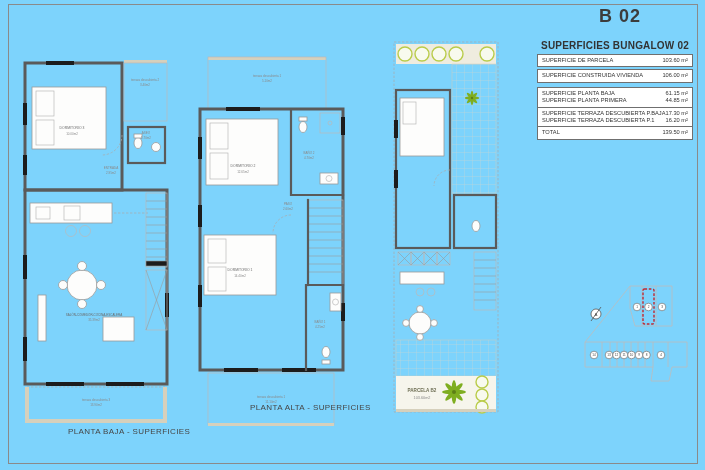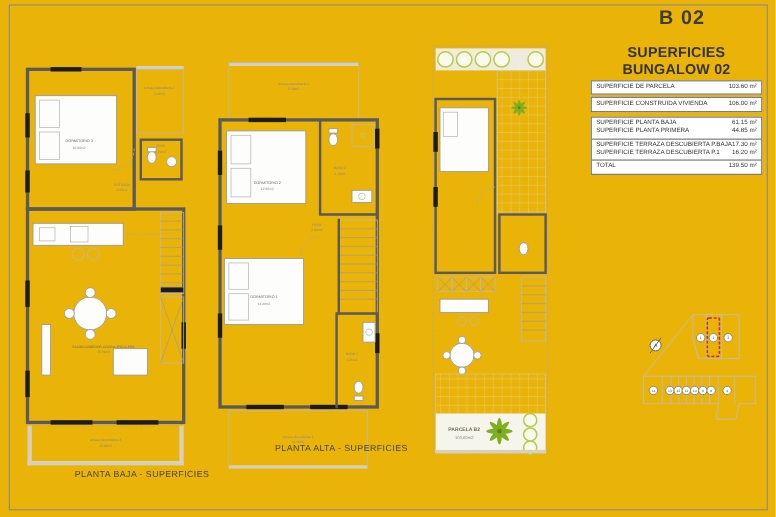--- a/index.html
+++ b/index.html
@@ -1,22 +1,22 @@
 <!DOCTYPE html>
 <html><head>
 <meta charset="utf-8">
 <style>
   html,body{margin:0;padding:0;}
   body{width:705px;height:470px;background:#fff;font-family:"Liberation Sans",sans-serif;position:relative;overflow:hidden;}
-  .sheet{position:absolute;inset:0;background:#eab308;}
+  .sheet{position:absolute;inset:0;background:#7dd3fc;}
   .frame{position:absolute;left:8px;top:4px;width:688px;height:458px;border:1px solid #8a8a8a;}
   .sheet-title{position:absolute;left:575px;top:6px;width:90px;text-align:center;font-size:18px;font-weight:bold;color:#3c3c3c;letter-spacing:1px;}
   
   .surf-table{position:absolute;left:537px;top:40px;width:156px;color:#333;}
-  .surf-title{text-align:center;font-size:13px;font-weight:bold;margin-bottom:3px;letter-spacing:.2px;}
+  .surf-title{text-align:center;font-size:10px;font-weight:bold;margin-bottom:3px;letter-spacing:.2px;}
   .box{border:1px solid #6f6f6f;background:#fff;margin-bottom:2px;}
   .box.gap{margin-bottom:4px;}
   .sec{border-top:1px solid #6f6f6f;padding:2px 4px;}
   .sec:first-child{border-top:none;}
   .srow{display:flex;justify-content:space-between;font-size:5.7px;line-height:7.4px;padding:2px 4px;}
   .sec .srow{padding:0;}
   .srow .val{white-space:nowrap;}
   .caption{position:absolute;font-size:8px;color:#454545;letter-spacing:.4px;font-weight:normal;}
   svg{position:absolute;overflow:visible;}
   svg text{font-family:"Liberation Sans",sans-serif;}

